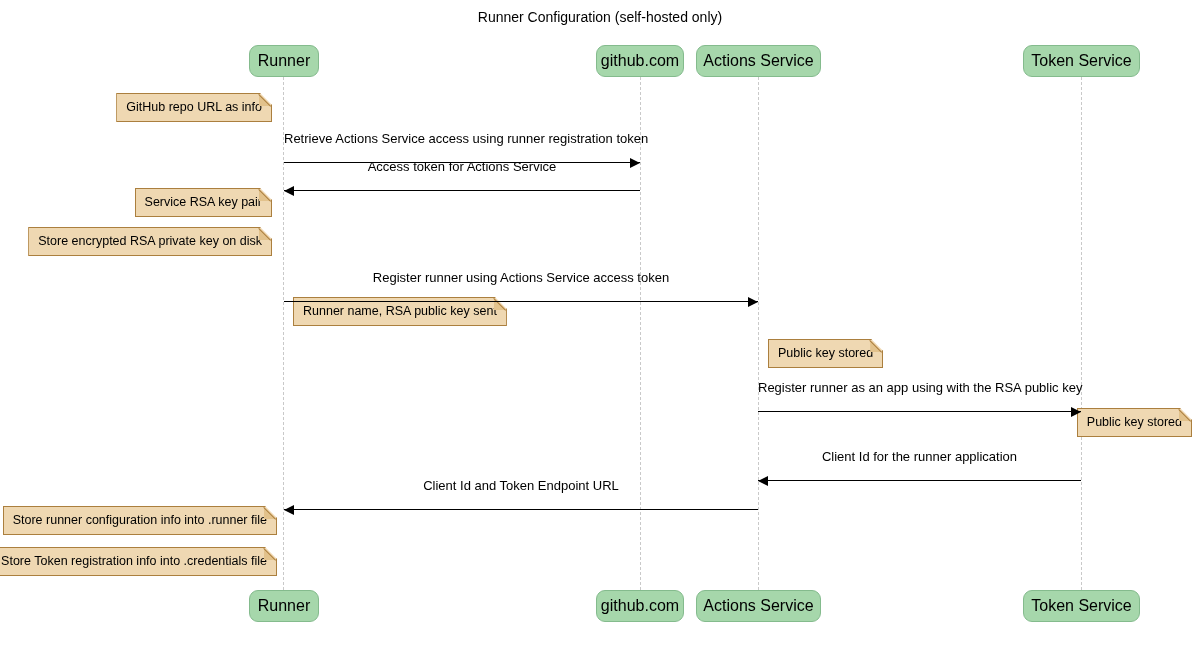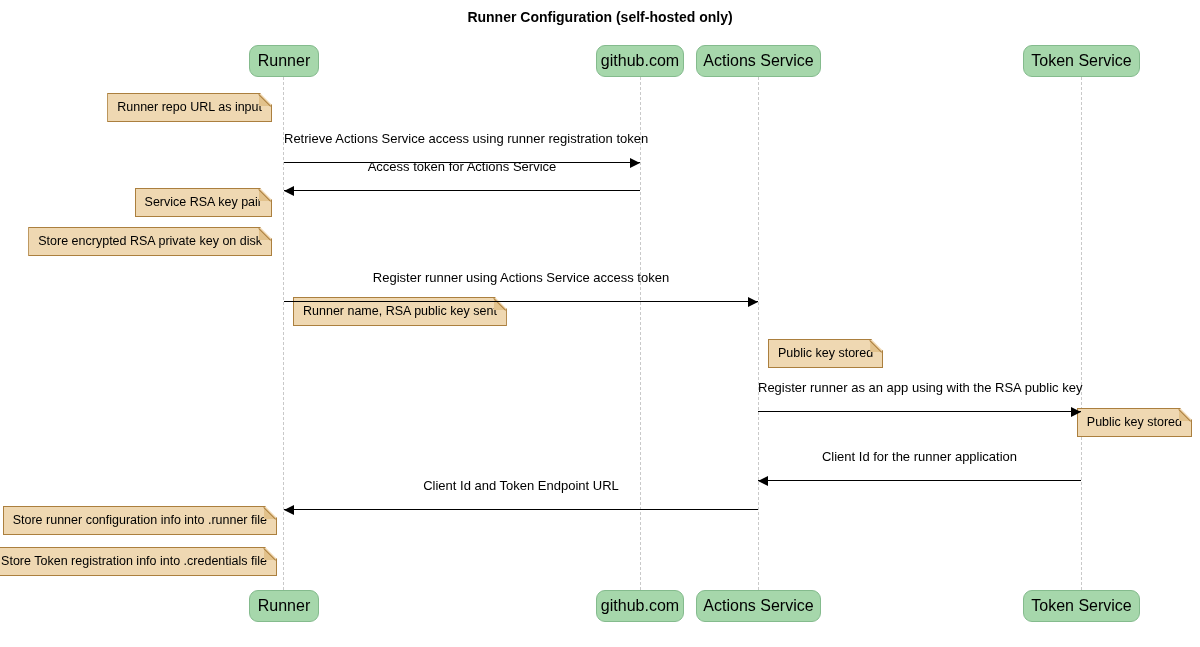--- a/index.html
+++ b/index.html
@@ -3,21 +3,21 @@
 <meta charset="utf-8">
 <style>
   html,body{margin:0;padding:0;background:#fff;}
   .canvas{
     position:relative;width:1200px;height:647px;overflow:hidden;
     background:var(--background,#fff);
     font-family:"Liberation Sans",sans-serif;color:var(--text,#000);
   }
   .title{
     position:absolute;top:9px;left:0;width:100%;text-align:center;
-    font-size:14px;font-weight:bold;
+    font-size:14px;font-weight:normal;
   }
   .lifeline{
     position:absolute;top:77px;height:513px;width:0;
     border-left:1px dashed var(--lifeline,#c9c9c9);
   }
   .participant{
     position:absolute;height:32px;border-radius:9px;
     background:var(--participant-fill,#a6d7ab);
     border:1px solid var(--participant-border,#84bb8d);
     display:flex;align-items:center;justify-content:center;
@@ -71,21 +71,21 @@
   <div class="lifeline" style="left:758px"></div>
   <div class="lifeline" style="left:1081px"></div>
 
   <div class="participant" style="left:249px;top:45px;width:70px">Runner</div>
   <div class="participant" style="left:596px;top:45px;width:88px">github.com</div>
   <div class="participant" style="left:696px;top:45px;width:125px">Actions Service</div>
   <div class="participant" style="left:1023px;top:45px;width:117px">Token Service</div>
 
   <div class="note" style="right:928px;top:93px">
     <span class="fold"></span>
-    <span>Runner repo URL as input</span>
+    <span>GitHub repo URL as info</span>
   </div>
   <div class="note" style="right:928px;top:188px">
     <span class="fold"></span>
     <span>Service RSA key pair</span>
   </div>
   <div class="note" style="right:928px;top:227px">
     <span class="fold"></span>
     <span>Store encrypted RSA private key on disk</span>
   </div>
   <div class="note" style="left:293px;top:297px">

